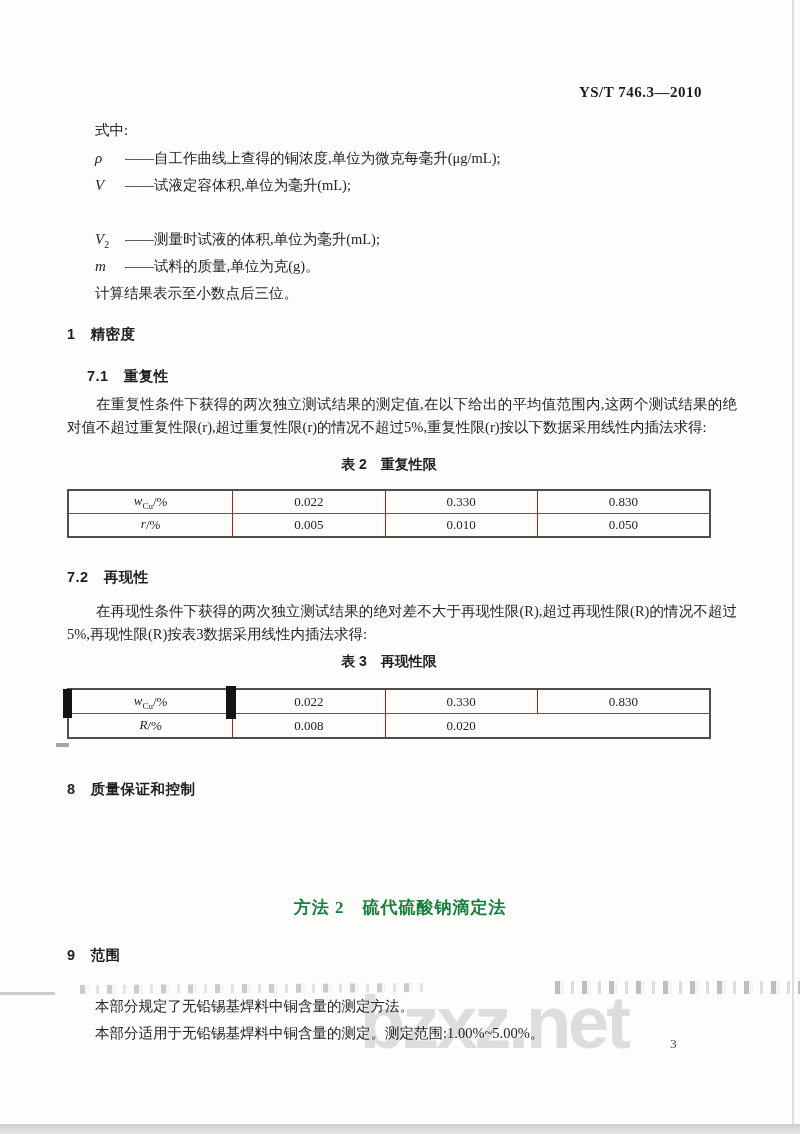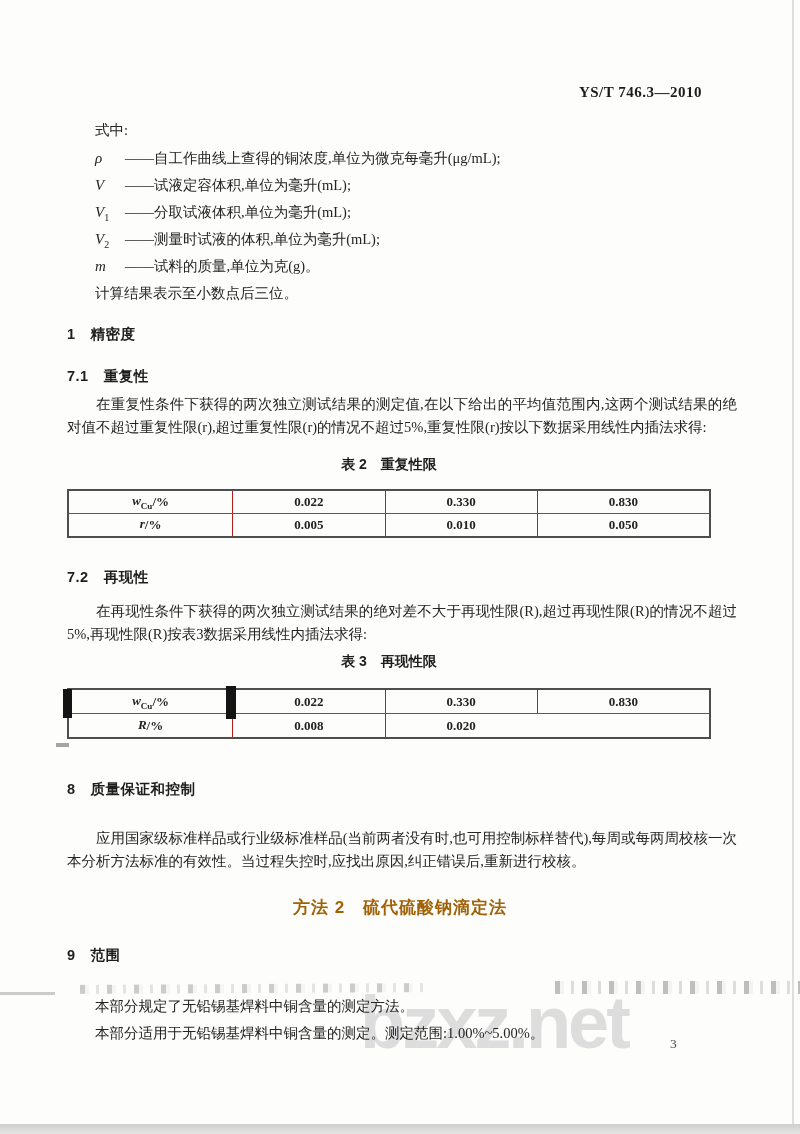--- a/index.html
+++ b/index.html
@@ -26,34 +26,34 @@
     text-indent:2em;text-align:justify;color:#242424;
   }
   .tcap{
     left:67px;width:644px;text-align:center;
     font-family:"Liberation Sans","DejaVu Sans",sans-serif;
     font-weight:700;font-size:14px;color:#1e1e1e;
   }
   .dtable{
     left:67px;width:644px;border:2px solid #4e4e4e;background:#fdfdfc;box-sizing:border-box;
   }
-  .trow{display:flex;font-weight:bold;}
+  .trow{display:flex;}
   .trow + .trow{border-top:1px solid #5a5a5a;}
   .tcell{
     box-sizing:border-box;display:flex;align-items:center;justify-content:center;
     font-size:13px;color:#222;border-left:1px solid #b91c1c;
   }
   .tcell:first-child{border-left:none;}
   .c0{flex:0 0 25.5%;} .c1{flex:0 0 23.8%;} .c2{flex:0 0 23.8%;} .c3{flex:1;}
   .lbl-sym{font-style:italic;}
   .lbl-sym sub{font-style:normal;font-size:9px;}
   .h2big{
     left:0;width:800px;text-align:center;
-    font-family:Liberation Sans, sans-serif;
-    font-weight:700;font-size:17px;color:#a16207;letter-spacing:1px;
+    font-family:Liberation Serif, serif;
+    font-weight:700;font-size:17px;color:#15803d;letter-spacing:1px;
   }
   .watermark{
     top:986px;left:360px;width:345px;
     font-family:"Liberation Sans","DejaVu Sans",sans-serif;
     font-weight:800;font-size:74px;line-height:74px;letter-spacing:-3px;
     color:#dadada;opacity:.9;z-index:1;
   }
   .pagenum{top:1036px;left:670px;font-size:13.5px;color:#474747;z-index:2;}
   .ink{background:#141414;z-index:3;}
   .smudge{
@@ -74,35 +74,32 @@
   <div class="abs hdr">YS/T 746.3—2010</div>
 
   <div class="abs body-line" style="top:121px;left:95px;font-size:14.5px;">式中:</div>
 
   <div class="abs fml" style="top:149px;">
     <span class="sym"><span>ρ</span><sub></sub></span><span>——自工作曲线上查得的铜浓度,单位为微克每毫升(μg/mL);</span>
   </div>
   <div class="abs fml" style="top:176px;">
     <span class="sym"><span>V</span><sub></sub></span><span>——试液定容体积,单位为毫升(mL);</span>
   </div>
-  <div class="abs fml" style="top:203px;">
-    <span class="sym"><span>V</span><sub>1</sub></span><span>——分取试液体积,单位为毫升(mL);</span>
-  </div>
   <div class="abs fml" style="top:230px;">
     <span class="sym"><span>V</span><sub>2</sub></span><span>——测量时试液的体积,单位为毫升(mL);</span>
   </div>
   <div class="abs body-line" style="top:284px;left:95px;font-size:14.5px;">计算结果表示至小数点后三位。</div>
 
   <div class="abs fml" style="top:257px;">
     <span class="sym"><span>m</span><sub></sub></span><span>——试料的质量,单位为克(g)。</span>
   </div>
 
   <div class="abs heading" style="top:325px;">1　精密度</div>
 
-  <div class="abs heading" style="top:367px;">7.1　重复性</div>
+  <div class="abs heading" style="top:367px;margin-left:20px;">7.1　重复性</div>
 
   <div class="abs para" style="top:393px;">在重复性条件下获得的两次独立测试结果的测定值,在以下给出的平均值范围内,这两个测试结果的绝对值不超过重复性限(r),超过重复性限(r)的情况不超过5%,重复性限(r)按以下数据采用线性内插法求得:</div>
 
   <div class="abs tcap" style="top:456px;">表 2　重复性限</div>
 
   <div class="abs dtable" style="top:489px;">
     <div class="trow" style="height:22px;">
       <div class="tcell c0">
         <span class="lbl-sym"><span>w</span><sub>Cu</sub></span>
           <span>/%</span>
@@ -147,21 +144,20 @@
       <div class="tcell c2">0.020</div>
     </div>
   </div>
 
   <div class="abs ink" style="top:689px;left:63px;width:9px;height:29px;"></div>
   <div class="abs ink" style="top:686px;left:226px;width:10px;height:33px;"></div>
   <div class="abs" style="top:743px;left:56px;width:13px;height:4px;background:#6a6a6a;opacity:.6;"></div>
 
   <div class="abs heading" style="top:780px;">8　质量保证和控制</div>
 
-  <div class="abs para" style="top:827px;">应用国家级标准样品或行业级标准样品(当前两者没有时,也可用控制标样替代),每周或每两周校核一次本分析方法标准的有效性。当过程失控时,应找出原因,纠正错误后,重新进行校核。</div>
 
   <div class="abs h2big" style="top:896px;">方法 2　硫代硫酸钠滴定法</div>
 
   <div class="abs heading" style="top:946px;">9　范围</div>
 
   <div class="abs smudge" style="top:984px;left:80px;width:350px;height:9px;transform:rotate(-.3deg);"></div>
   <div class="abs smudge" style="top:981px;left:555px;width:245px;height:13px;opacity:.7;"></div>
   <div class="abs" style="top:992px;left:0;width:55px;height:3px;background:#9a9a9a;opacity:.5;filter:blur(.5px);"></div>
 
   <div class="abs body-line" style="top:997px;left:95px;font-size:14.5px;z-index:2;">本部分规定了无铅锡基焊料中铜含量的测定方法。</div>

